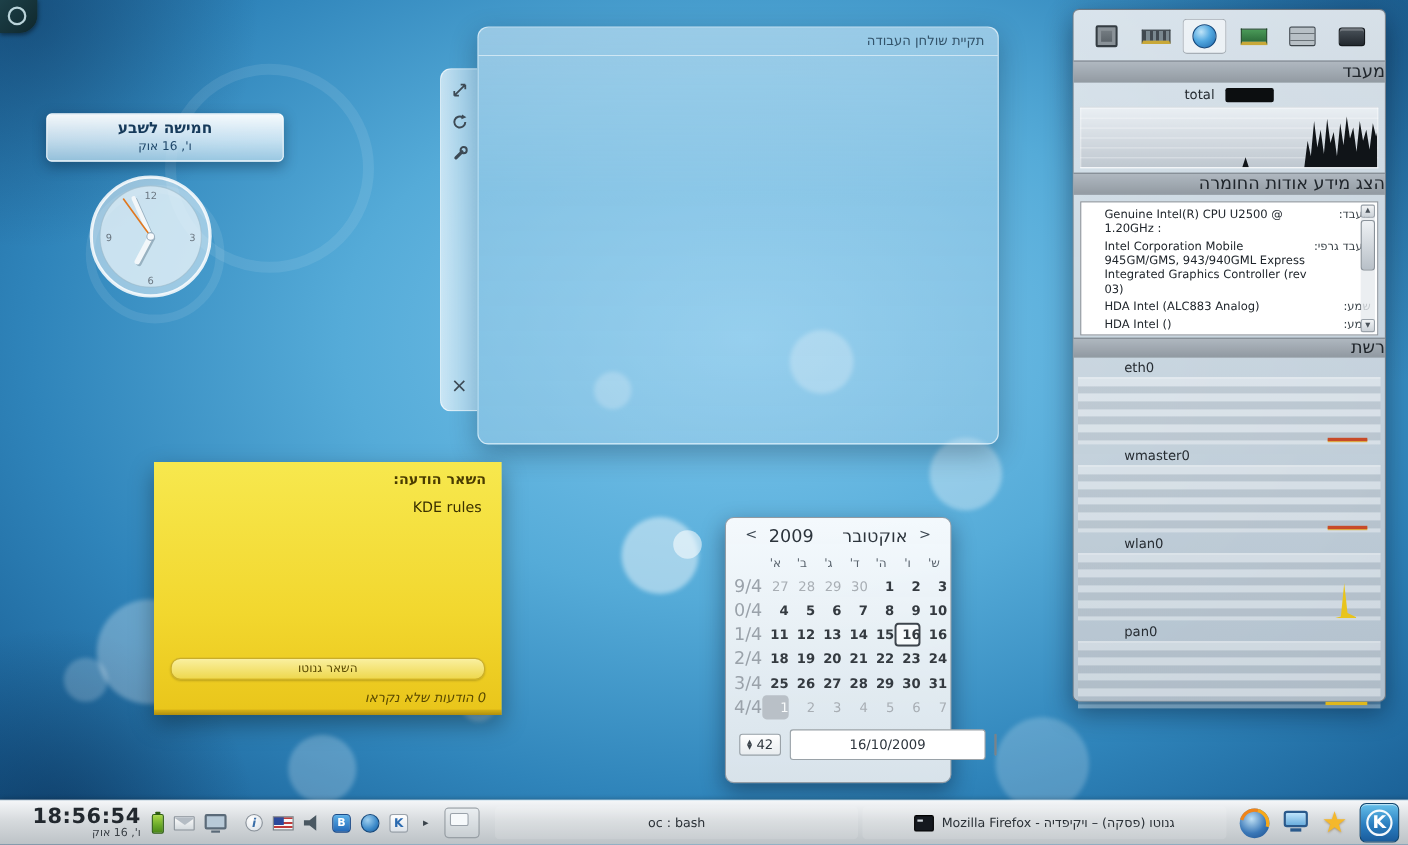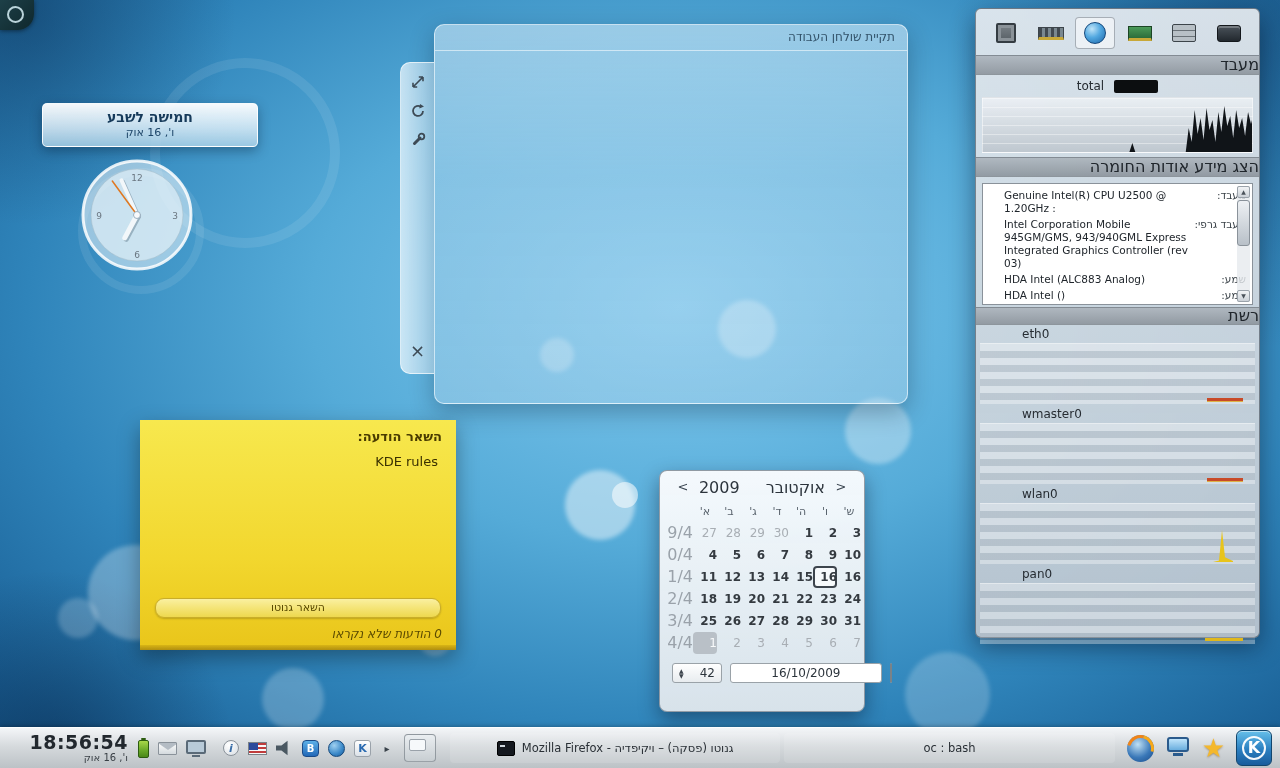--- a/index.html
+++ b/index.html
@@ -68,25 +68,25 @@
   .cal-month,.cal-year{font-size:16px;color:#2c343c;line-height:18px}
   .cal-grid{display:grid;grid-template-columns:30px repeat(7,24px);justify-content:center;padding:2px 0 0}
   .cal-corner{height:20px}
   .cal-wd{height:20px;line-height:20px;text-align:center;font-size:11px;color:#5a646e;direction:rtl}
   .cal-wn{height:22px;line-height:22px;font-size:16px;color:#9aa2aa;text-align:right}
   .cal-day{height:22px;line-height:22px;text-align:right;font-size:12px;font-weight:bold;color:#343a40;border-radius:4px}
   .cal-day.muted{color:#a8aeb4;font-weight:normal}
   .cal-day.selected{box-shadow:inset 0 0 0 2px #3d454d;background:rgba(255,255,255,.65)}
   .cal-day.boxed{background:#b9c0c7;color:#f8fafb;font-weight:normal}
   .cal-foot{display:flex;align-items:center;gap:8px;padding:9px 12px 0}
-  .week-spin{display:flex;align-items:center;gap:16px;height:20px;padding:0 6px;font-size:12px;color:#2c343c;
+  .week-spin{display:flex;align-items:center;gap:4px;height:20px;padding:0 6px;font-size:12px;color:#2c343c;
     border:1px solid #9aa2a8;border-radius:3px;background:linear-gradient(#ffffff,#e8ecef);box-sizing:border-box}
   .spin-arrows{display:flex;flex-direction:column;font-size:6px;line-height:5px;color:#3c444c}
   .date-input{flex:1;height:20px;border:1px solid #9aa2a8;border-radius:3px;background:#fff;
-    font-size:12px;text-align:center;color:#2c343c;font-family:inherit;box-sizing:border-box;padding:0}
+    font-size:12px;text-align:center;color:#2c343c;font-family:inherit;box-sizing:border-box;padding:13px}
   .cal-icon-btn{width:20px;height:20px;background:#fff;border:1px solid #7a8288;border-radius:3px;position:relative;box-sizing:border-box}
   .cal-icon-btn::before{content:'';position:absolute;top:1px;left:1px;right:1px;height:5px;background:#3fa03f}
   .cal-icon-btn::after{content:'';position:absolute;left:3px;right:3px;top:9px;height:6px;
     background:repeating-linear-gradient(90deg,#9aa2a8 0 2px,transparent 2px 4px)}
   
   .sysmon{left:975px;top:8px;width:285px;height:630px;border-radius:6px;box-sizing:border-box;
     background:linear-gradient(180deg,rgba(229,234,239,.93),rgba(193,200,208,.9));
     border:1px solid rgba(60,70,82,.6);box-shadow:0 10px 24px rgba(0,10,30,.45)}
   .smtabs{display:flex;justify-content:space-between;padding:8px 10px 6px}
   .smtab{width:40px;height:32px;display:flex;align-items:center;justify-content:center;border-radius:4px}
@@ -435,25 +435,25 @@
       <div class="tricon tricon-keyboard-layout"></div>
       <div class="tricon tricon-volume"></div>
       <div class="tricon tricon-bluetooth">B</div>
       <div class="tricon tricon-network"></div>
       <div class="tricon tricon-kde">K</div>
       <div class="tricon tricon-expand">▸</div>
     </div>
   <div class="show-desktop"></div>
   <div class="tasks">
       <div class="task">
+        <span class="task-label">oc : bash</span>
+      </div>
+      <div class="task">
         <div class="task-icon-terminal"></div>
         <span class="task-label rtl">גנוטו (פסקה) – ויקיפדיה - Mozilla Firefox</span>
-      </div>
-      <div class="task">
-        <span class="task-label">oc : bash</span>
       </div>
     </div>
   <div class="launchers">
     <div class="launcher">
         <div class="lic-firefox"></div>
       </div>
     <div class="launcher">
         <div class="lic-display"></div>
       </div>
     <div class="launcher"><span class="lic-star">★</span></div>

